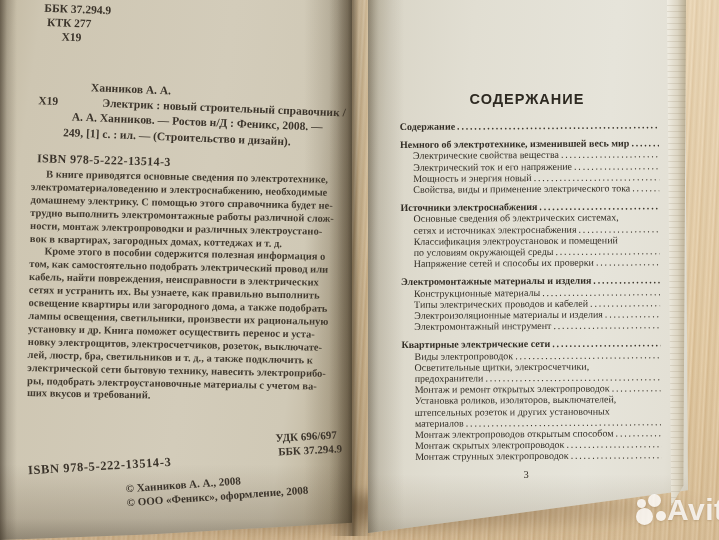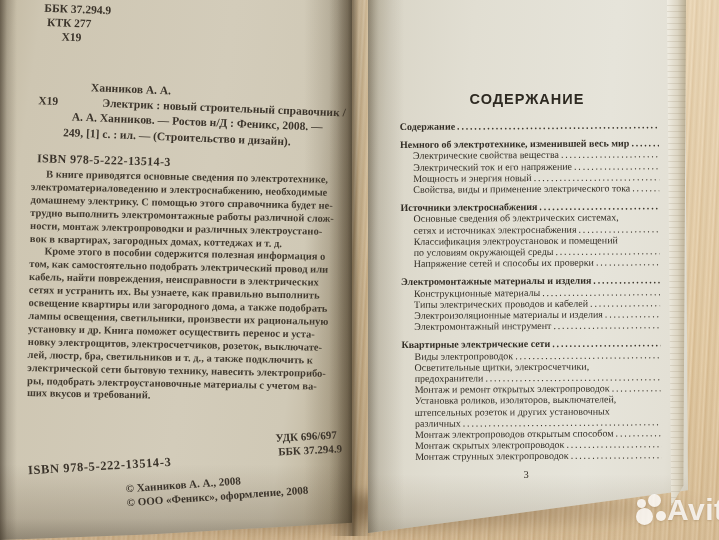--- a/index.html
+++ b/index.html
@@ -269,21 +269,21 @@
           <span class="lead"></span>
           <span class="tp">65</span>
         </div>
         <div class="trow ti">
           <span class="tt">Установка роликов, изоляторов, выключателей,</span>
         </div>
         <div class="trow ti">
           <span class="tt">штепсельных розеток и других установочных</span>
         </div>
         <div class="trow ti">
-          <span class="tt">различных</span>
+          <span class="tt">материалов</span>
           <span class="lead"></span>
           <span class="tp">47</span>
         </div>
         <div class="trow ti">
           <span class="tt">Монтаж электропроводов открытым способом</span>
           <span class="lead"></span>
           <span class="tp">71</span>
         </div>
         <div class="trow ti">
           <span class="tt">Монтаж скрытых электропроводок</span>

